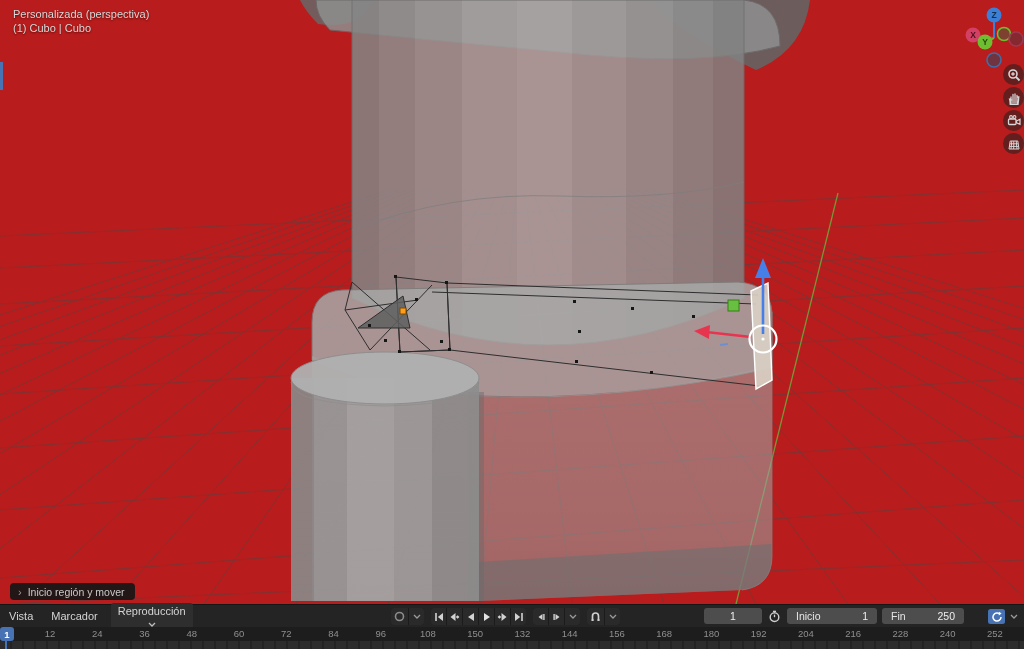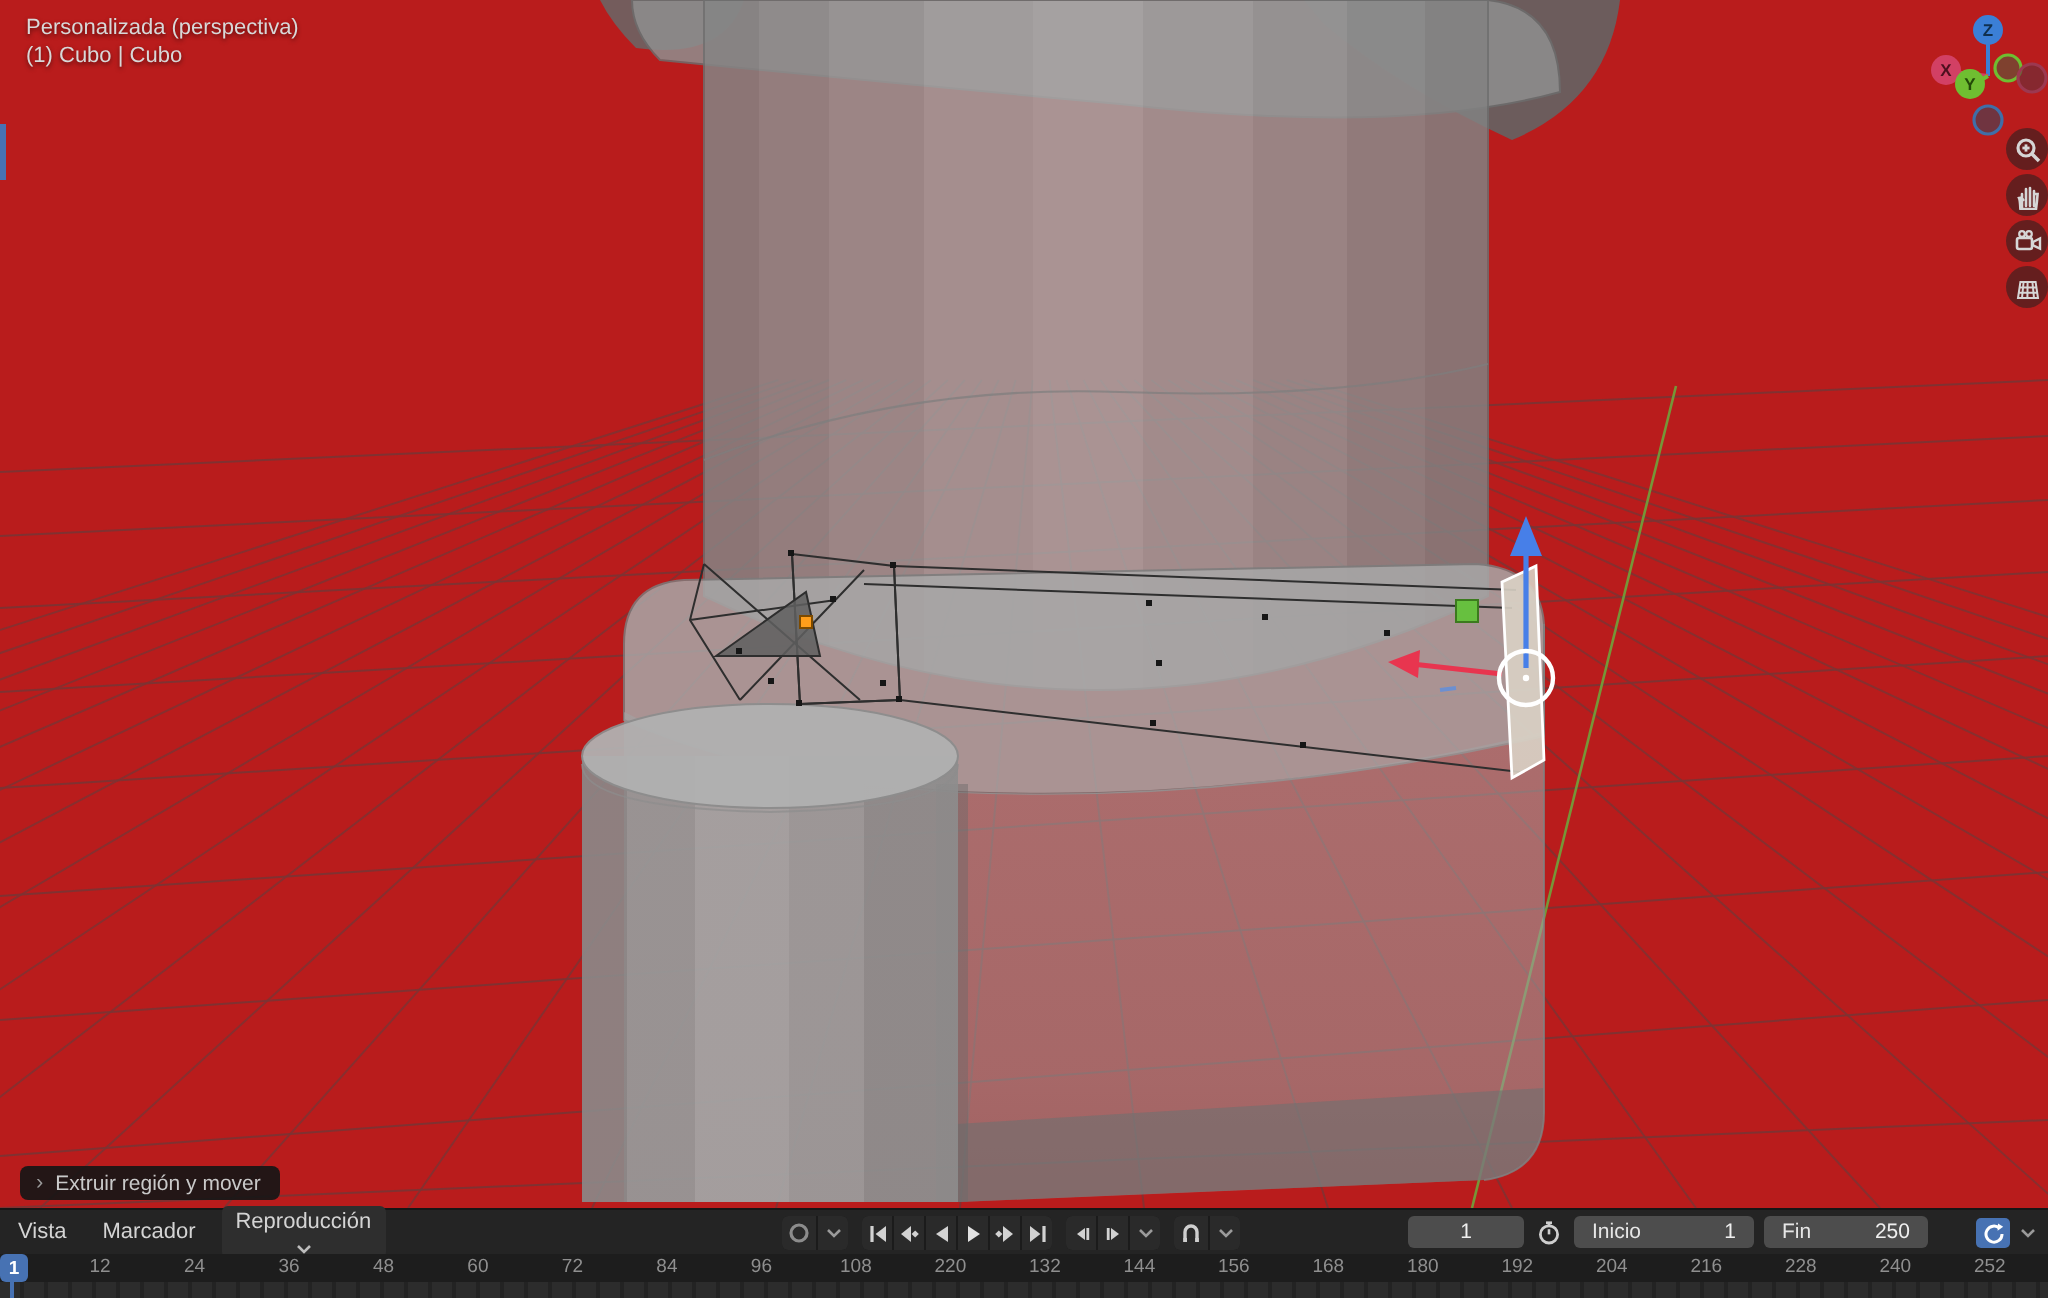--- a/index.html
+++ b/index.html
@@ -207,21 +207,21 @@
         <circle cx="763" cy="339" r="1.6" fill="#ffffff"></circle>
       </g>
     </svg>
 
     <div class="vp-text" id="view-label">Personalizada (perspectiva)</div>
     <div class="vp-text" id="object-label">(1) Cubo | Cubo</div>
     <div id="tool-strip"></div>
 
     <div id="op-panel">
       <span class="chev">›</span>
-      <span>Extruir región y mover</span>
+      <span>Inicio región y mover</span>
     </div>
 
     <svg id="nav-gizmo" width="62" height="66" viewBox="0 0 62 66">
       <line x1="32" y1="34" x2="32" y2="13" stroke="#3b7fd6" stroke-width="2"></line>
       <line x1="32" y1="34" x2="15" y2="32" stroke="#d24064" stroke-width="2"></line>
       <line x1="32" y1="34" x2="25" y2="38" stroke="#6fbe31" stroke-width="2"></line>
       <circle cx="42" cy="30" r="6.5" fill="#50603f" fill-opacity=".55" stroke="#6fbe31" stroke-width="1.6"></circle>
       <circle cx="54" cy="35" r="7" fill="#5c3340" fill-opacity=".55" stroke="#9c3850" stroke-width="1.6"></circle>
       <circle cx="32" cy="56" r="7" fill="#35485e" fill-opacity=".55" stroke="#3f6ea8" stroke-width="1.6"></circle>
       <circle cx="32" cy="11" r="7.5" fill="#3b7fd6"></circle>
@@ -390,21 +390,21 @@
   <div id="tl-ruler">
       <span class="ruler-tick" style="left: 50.007px;">12</span>
       <span class="ruler-tick" style="left: 97.251px;">24</span>
       <span class="ruler-tick" style="left: 144.495px;">36</span>
       <span class="ruler-tick" style="left: 191.739px;">48</span>
       <span class="ruler-tick" style="left: 238.983px;">60</span>
       <span class="ruler-tick" style="left: 286.227px;">72</span>
       <span class="ruler-tick" style="left: 333.471px;">84</span>
       <span class="ruler-tick" style="left: 380.715px;">96</span>
       <span class="ruler-tick" style="left: 427.959px;">108</span>
-      <span class="ruler-tick" style="left: 475.203px;">220</span>
+      <span class="ruler-tick" style="left: 475.203px;">150</span>
       <span class="ruler-tick" style="left: 522.447px;">132</span>
       <span class="ruler-tick" style="left: 569.691px;">144</span>
       <span class="ruler-tick" style="left: 616.935px;">156</span>
       <span class="ruler-tick" style="left: 664.179px;">168</span>
       <span class="ruler-tick" style="left: 711.423px;">180</span>
       <span class="ruler-tick" style="left: 758.667px;">192</span>
       <span class="ruler-tick" style="left: 805.911px;">204</span>
       <span class="ruler-tick" style="left: 853.155px;">216</span>
       <span class="ruler-tick" style="left: 900.399px;">228</span>
       <span class="ruler-tick" style="left: 947.643px;">240</span>

